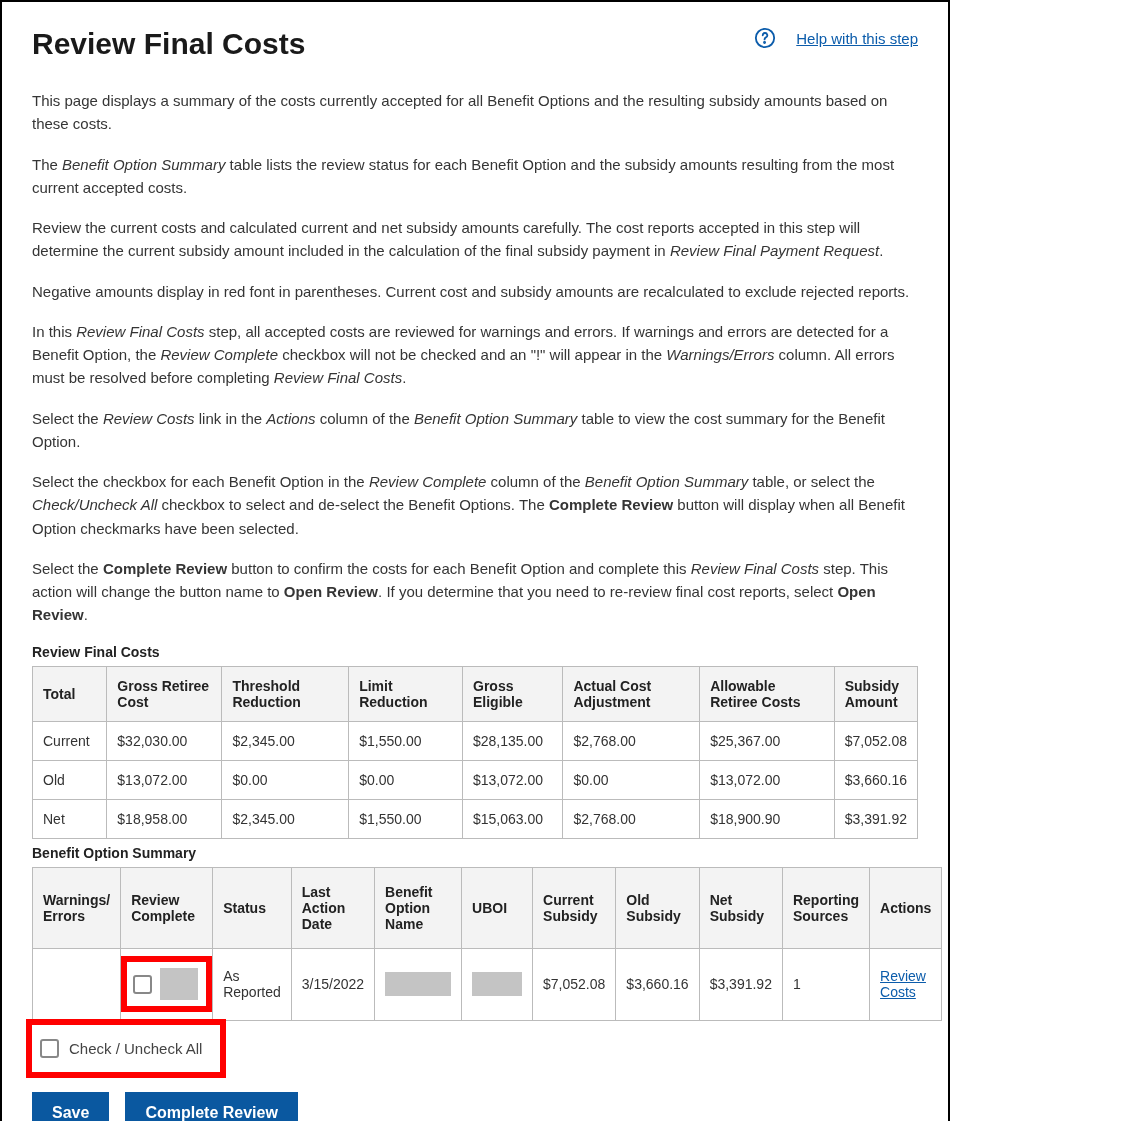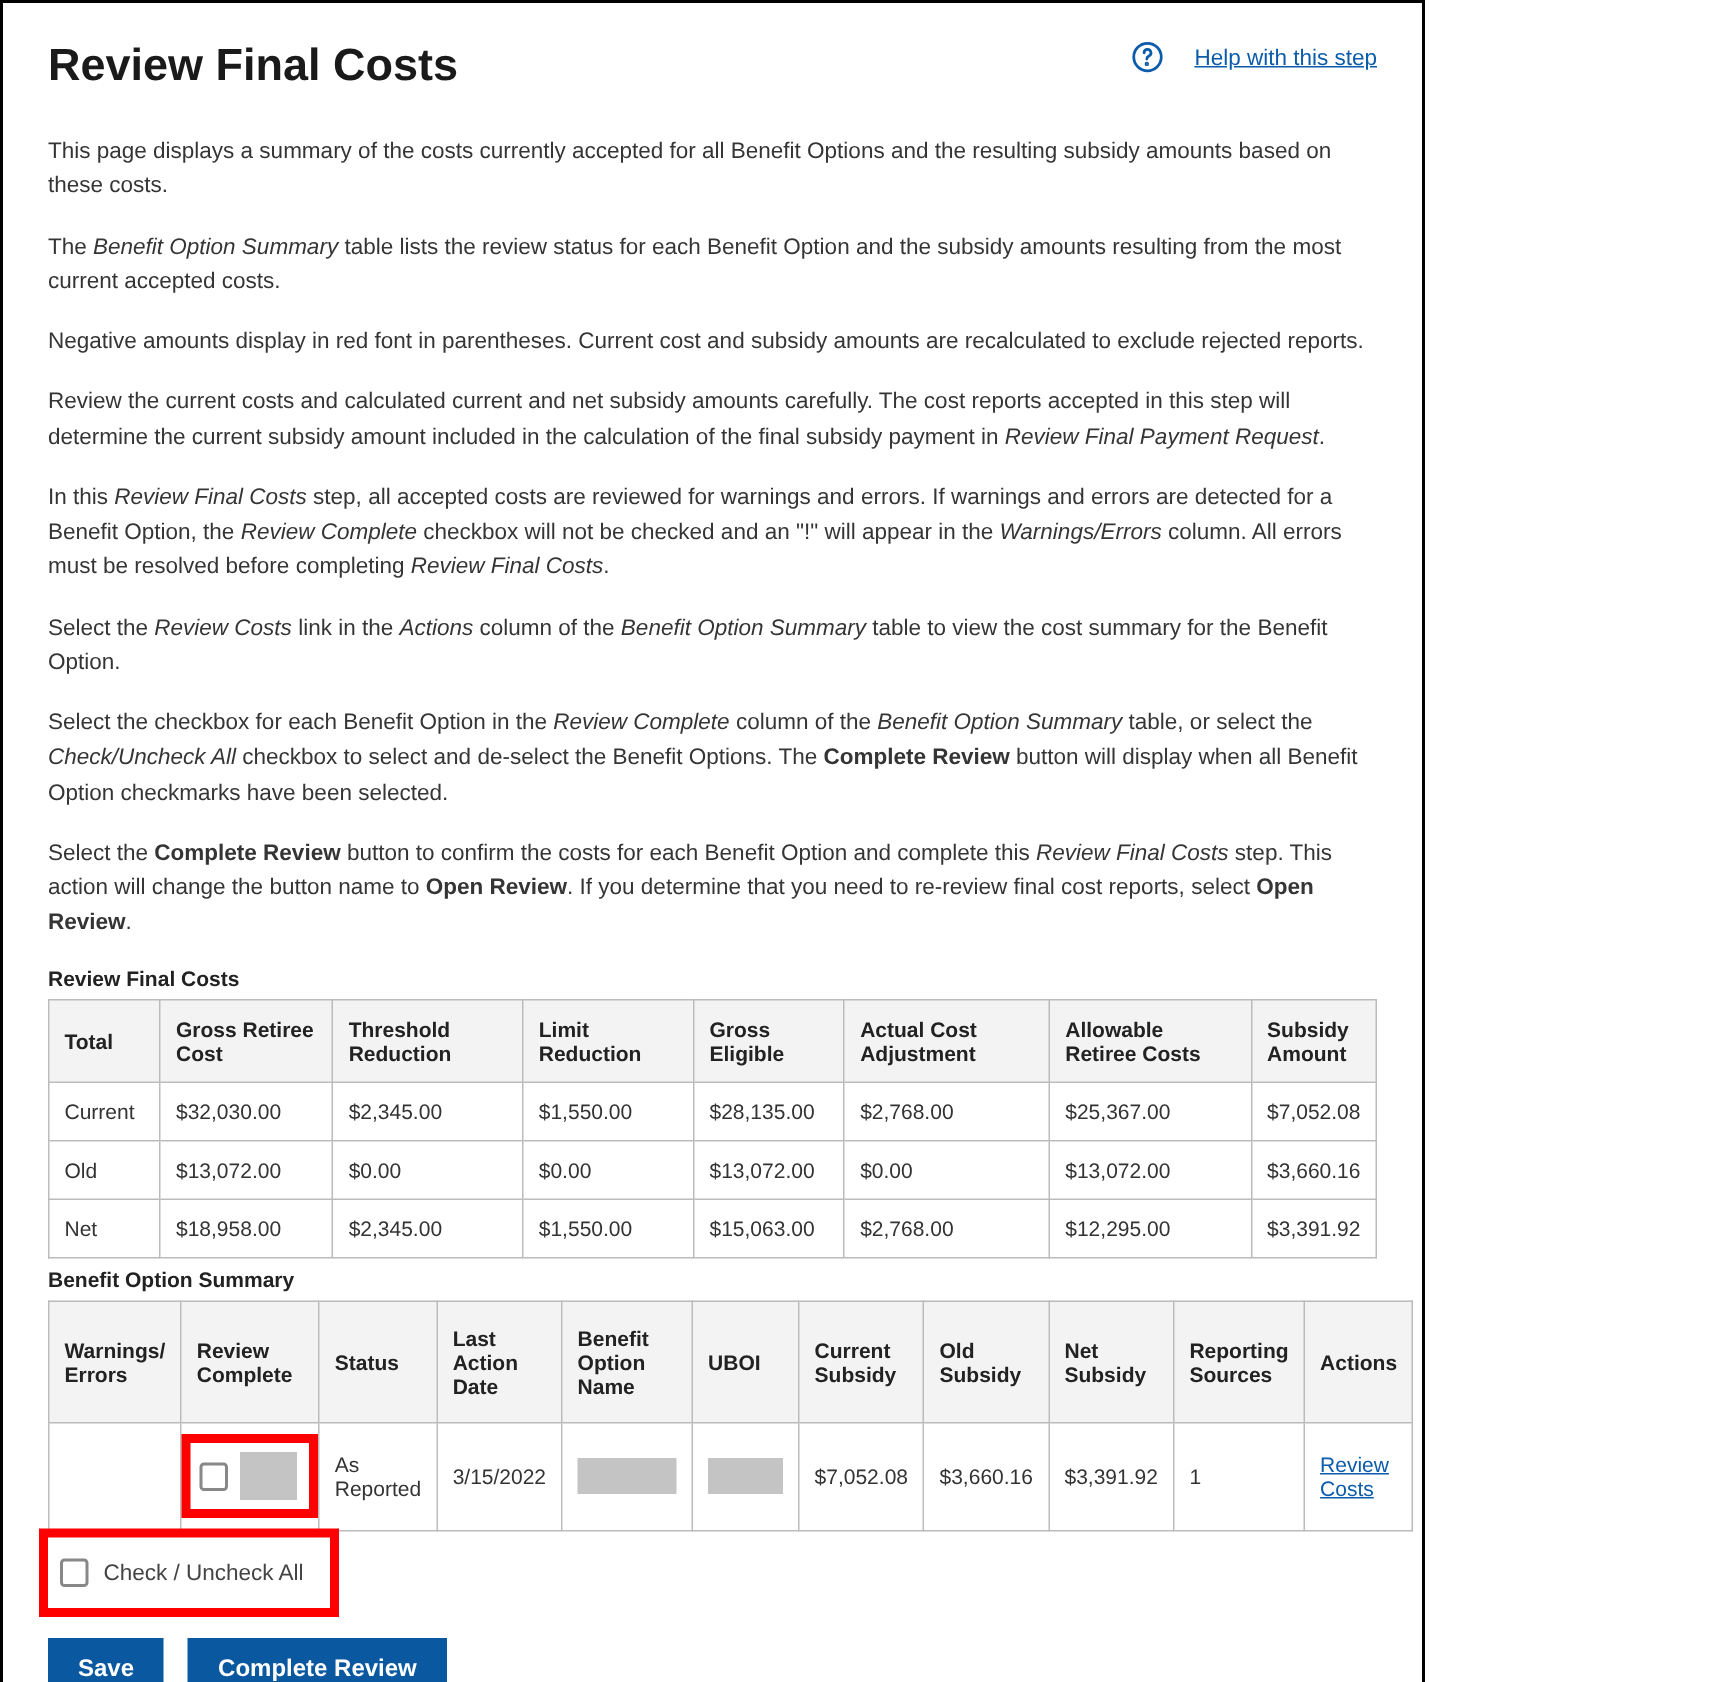--- a/index.html
+++ b/index.html
@@ -43,22 +43,22 @@
           <circle cx="12" cy="12" r="10"></circle>
           <path d="M9.5 9a2.5 2.5 0 1 1 3.5 2.3c-.9.5-1.5 1-1.5 2.2" stroke-linecap="round"></path>
           <circle cx="11.5" cy="17" r="0.6" fill="#0b5cab"></circle>
         </svg>
       <span>Help with this step</span>
     </a>
   </div>
 
   <p>This page displays a summary of the costs currently accepted for all Benefit Options and the resulting subsidy amounts based on these costs.</p>
   <p><span>The </span><span class="italic">Benefit Option Summary</span><span> table lists the review status for each Benefit Option and the subsidy amounts resulting from the most current accepted costs.</span></p>
+  <p><span>Review the current costs and calculated current and net subsidy amounts carefully. The cost reports accepted in this step will determine the current subsidy amount included in the calculation of the final subsidy payment in </span><span class="italic">Review Final Payment Request</span><span>.</span></p>
   <p>Negative amounts display in red font in parentheses. Current cost and subsidy amounts are recalculated to exclude rejected reports.</p>
-  <p><span>Review the current costs and calculated current and net subsidy amounts carefully. The cost reports accepted in this step will determine the current subsidy amount included in the calculation of the final subsidy payment in </span><span class="italic">Review Final Payment Request</span><span>.</span></p>
   <p><span>In this </span><span class="italic">Review Final Costs</span><span> step, all accepted costs are reviewed for warnings and errors. If warnings and errors are detected for a Benefit Option, the </span><span class="italic">Review Complete</span><span> checkbox will not be checked and an "!" will appear in the </span><span class="italic">Warnings/Errors</span><span> column. All errors must be resolved before completing </span><span class="italic">Review Final Costs</span><span>.</span></p>
   <p><span>Select the </span><span class="italic">Review Costs</span><span> link in the </span><span class="italic">Actions</span><span> column of the </span><span class="italic">Benefit Option Summary</span><span> table to view the cost summary for the Benefit Option.</span></p>
   <p><span>Select the checkbox for each Benefit Option in the </span><span class="italic">Review Complete</span><span> column of the </span><span class="italic">Benefit Option Summary</span><span> table, or select the </span><span class="italic">Check/Uncheck All</span><span> checkbox to select and de-select the Benefit Options. The </span><span class="bold">Complete Review</span><span> button will display when all Benefit Option checkmarks have been selected.</span></p>
   <p><span>Select the </span><span class="bold">Complete Review</span><span> button to confirm the costs for each Benefit Option and complete this </span><span class="italic">Review Final Costs</span><span> step. This action will change the button name to </span><span class="bold">Open Review</span><span>. If you determine that you need to re-review final cost reports, select </span><span class="bold">Open Review</span><span>.</span></p>
 
   <div class="table-caption">Review Final Costs</div>
   <table class="cost-table">
     <colgroup>
         <col style="width:79px">
         <col style="width:132px">
@@ -102,21 +102,21 @@
         <td>$13,072.00</td>
         <td>$3,660.16</td>
       </tr>
       <tr>
         <td>Net</td>
         <td>$18,958.00</td>
         <td>$2,345.00</td>
         <td>$1,550.00</td>
         <td>$15,063.00</td>
         <td>$2,768.00</td>
-        <td>$12,295.00</td>
+        <td>$18,900.90</td>
         <td>$3,391.92</td>
       </tr>
     </tbody>
   </table>
 
   <div class="table-caption">Benefit Option Summary</div>
   <table class="bo-table">
     <colgroup>
         <col style="width:94px">
         <col style="width:98px">

